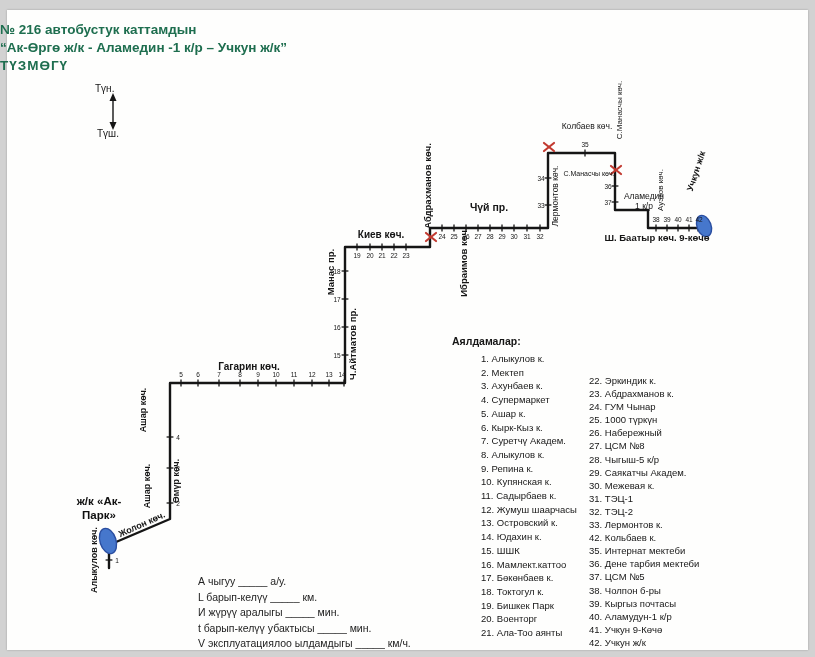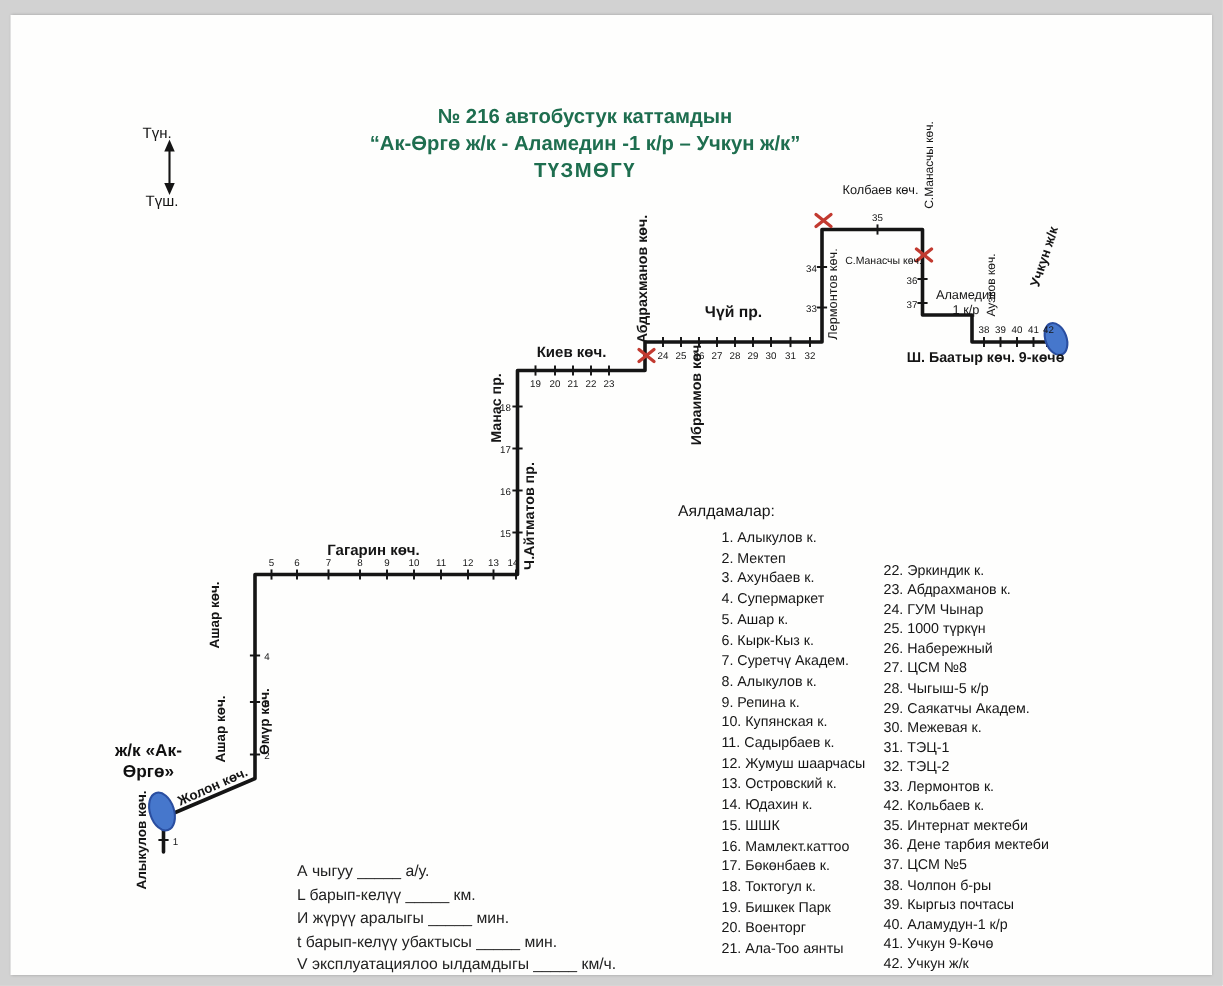--- a/index.html
+++ b/index.html
@@ -1,46 +1,46 @@
 <!DOCTYPE html>
 <html><head>
 <meta charset="utf-8">
 <style>
   html,body{margin:0;padding:0;background:#c9c9c9;}
   .screen{
     position:relative;width:815px;height:657px;overflow:hidden;
     background:#d2d2d2;font-family:"Liberation Sans",sans-serif;color:#151515;
   }
   .paper{position:absolute;left:7px;top:10px;width:801px;height:640px;background:#fefefd;box-shadow:0 0 2px rgba(0,0,0,.25);}
-  .title{position:absolute;left:0;top:21px;width:780px;text-align:center;font-weight:bold;color:#1e6e4f;margin-top:48px;}
+  .title{position:absolute;left:0;top:21px;width:780px;font-weight:bold;color:#1e6e4f;}
   .title div{line-height:18px;font-size:13.5px;}
   .title .t4{letter-spacing:1px;}
   .terminal-a-label{position:absolute;left:56px;top:494px;width:86px;text-align:center;font-weight:bold;font-size:11.5px;line-height:14px;color:#101010;}
-  .legend-heading{position:absolute;left:452px;top:335px;font-weight:normal;font-size:10.5px;}
+  .legend-heading{position:absolute;left:452px;top:335px;font-weight:bold;font-size:10.5px;}
   .legend-col{position:absolute;font-size:9.5px;color:#161616;white-space:nowrap;margin-left:29px;}
   #legend-col1{left:452px;top:352px;line-height:13.7px;}
   #legend-col2{left:560px;top:374px;line-height:13.1px;}
   #notes{position:absolute;left:198px;top:574px;font-size:10.5px;line-height:15.5px;color:#222;font-family:Liberation Sans, sans-serif;white-space:nowrap;}
   #map-svg{position:absolute;left:0;top:0;}
 </style>
 </head>
 <body>
 
 <div class="screen">
   <div class="paper"></div>
 
   <div class="title">
     <div class="t1">№ 216  автобустук каттамдын</div>
     <div class="t2">“Ак-Өргө ж/к  - Аламедин -1 к/р – Учкун ж/к”</div>
     <div class="t4">ТҮЗМӨГҮ</div>
   </div>
 
   <div class="terminal-a-label">
     <div>ж/к «Ак-</div>
-    <div>Өргө»</div>
+    <div>Парк»</div>
   </div>
 
   <div class="legend-heading">Аялдамалар:</div>
   <div id="legend-col1" class="legend-col">
       <div>1. Алыкулов к.</div>
       <div>2. Мектеп</div>
       <div>3. Ахунбаев к.</div>
       <div>4. Супермаркет</div>
       <div>5. Ашар к.</div>
       <div>6. Кырк-Кыз к.</div>

